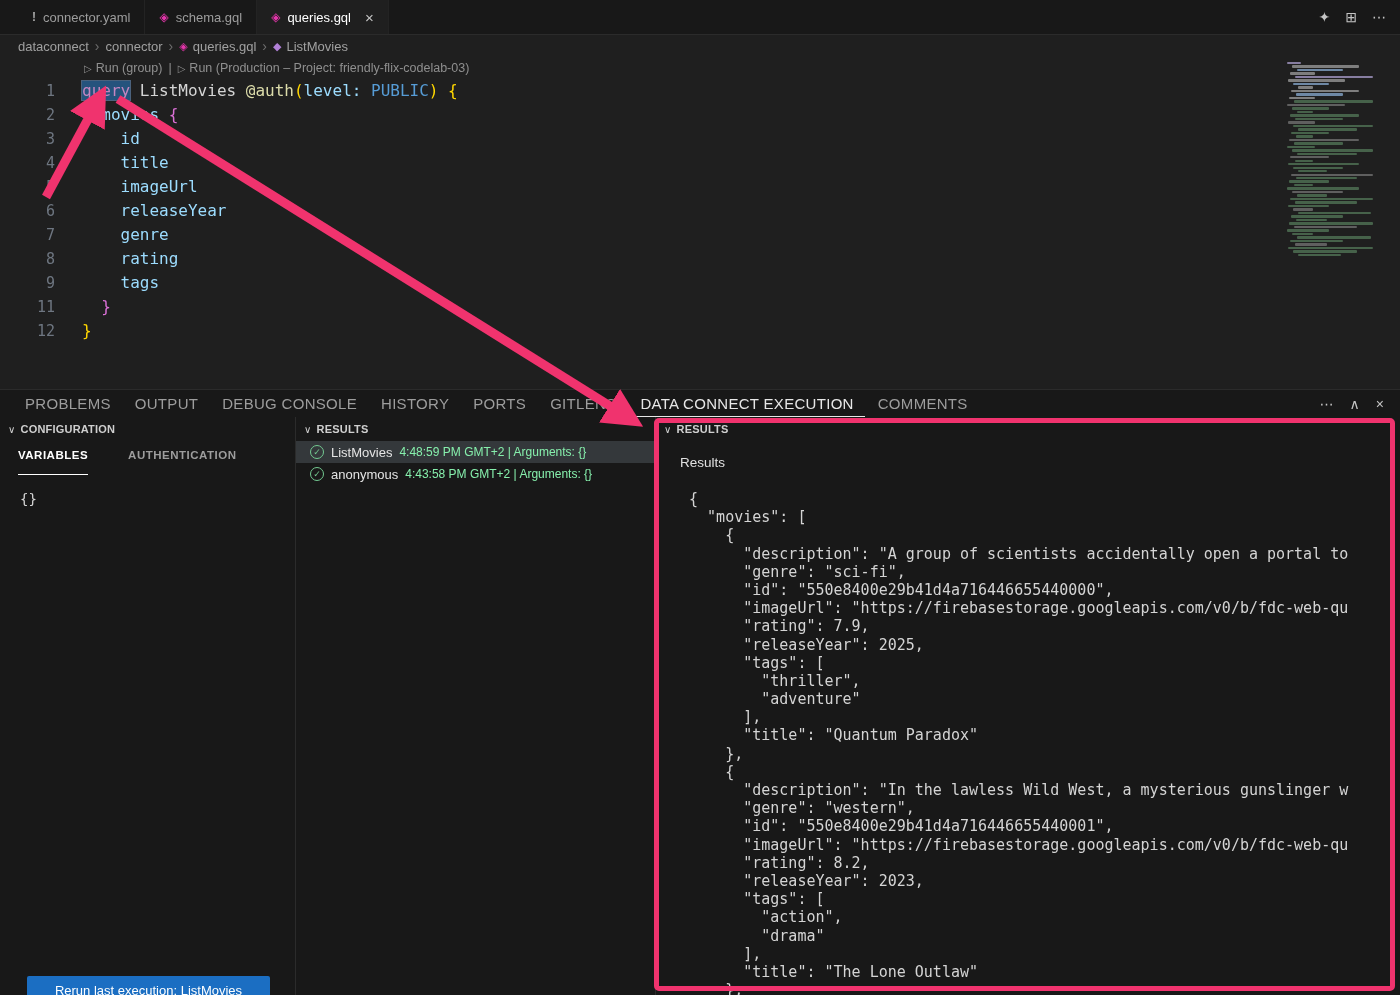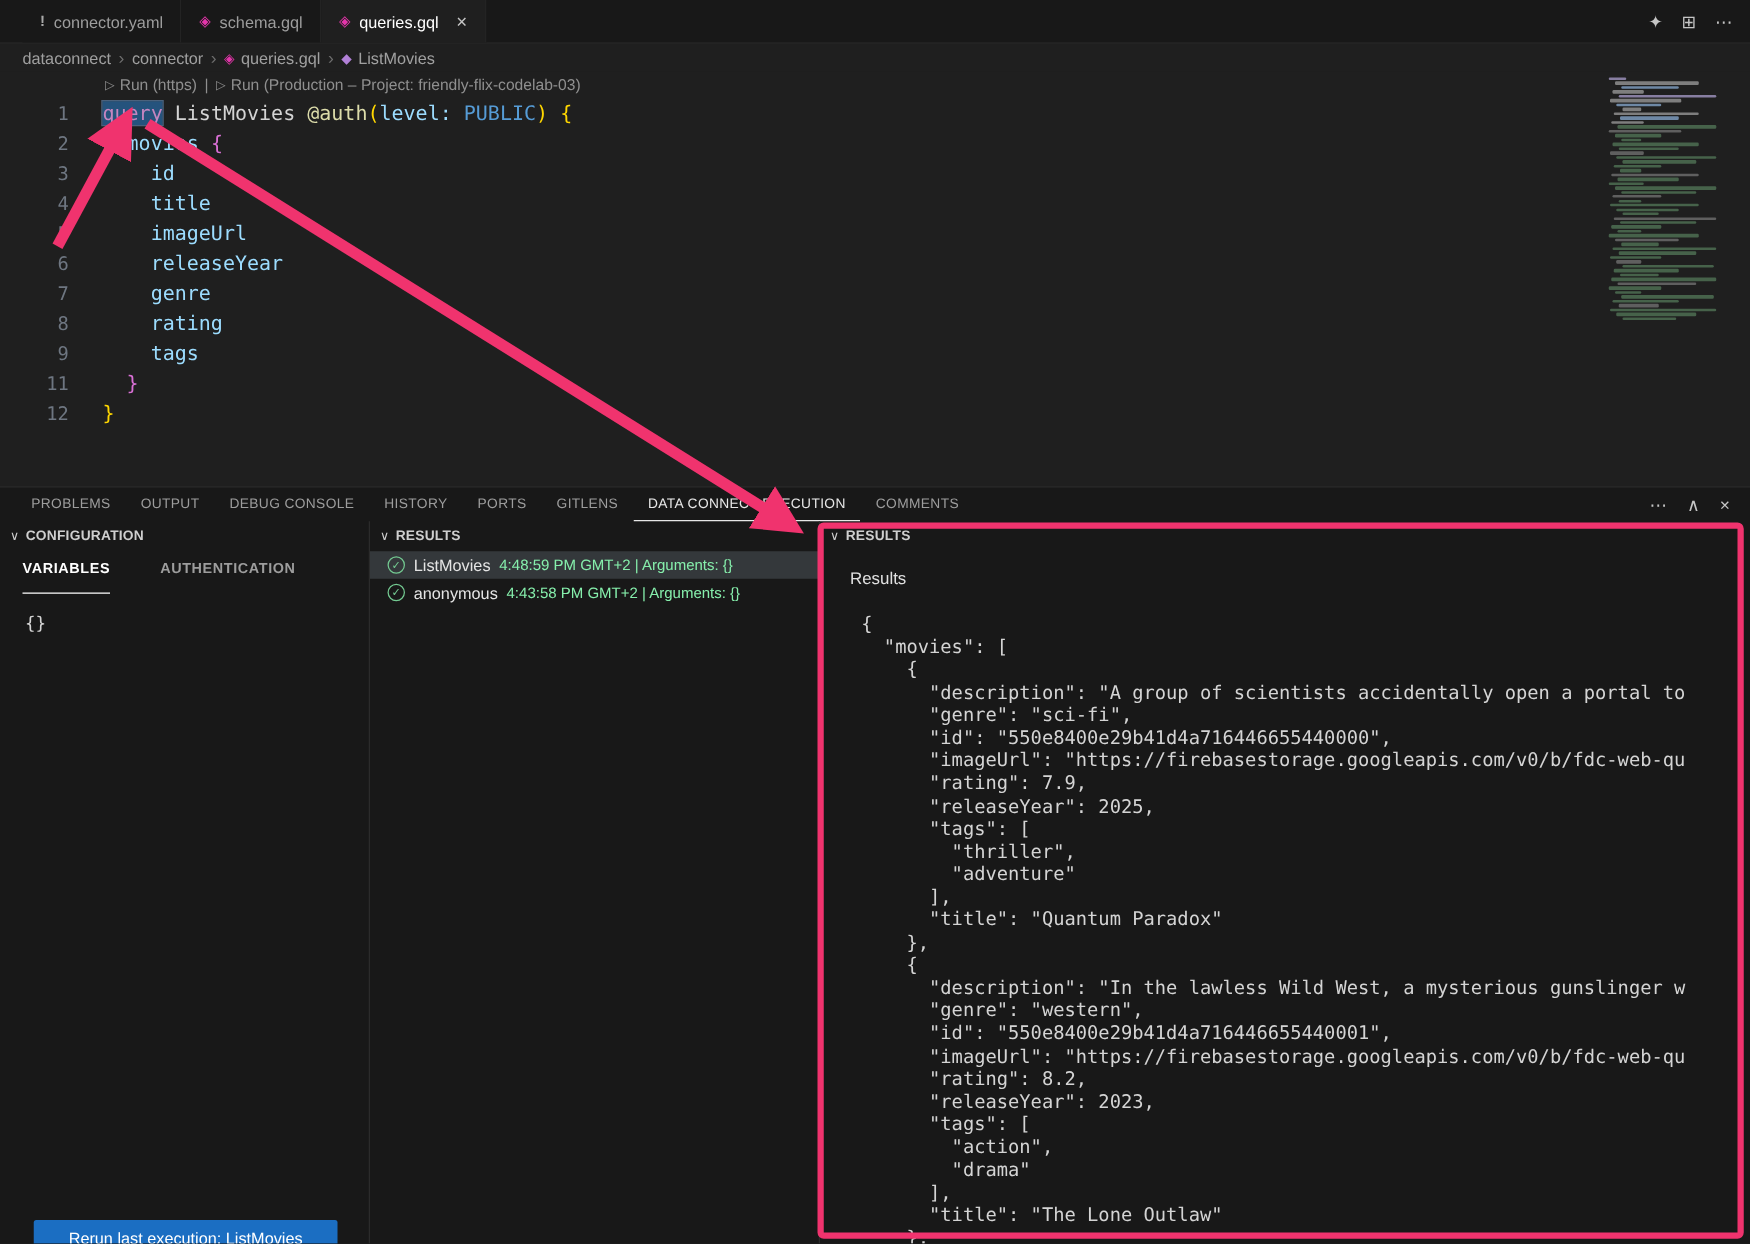--- a/index.html
+++ b/index.html
@@ -49,21 +49,21 @@
   .tk-b1{color:var(--b1)}
   .tk-b2{color:var(--b2)}
   .hl-word{background:#25537d;outline:1px solid rgba(120,165,220,.5)}
   .minimap{position:absolute;top:3px;right:0;width:116px;height:250px;padding-top:2px;overflow:hidden}
   .mmb{height:2.4px;margin-bottom:1.1px;border-radius:1px;opacity:.85}
 
   
   .panel{position:absolute;top:389px;left:0;right:0;bottom:0;background:#181818;border-top:1px solid #2b2b2b}
   .panel-tabbar-row{display:flex;height:27px;align-items:stretch}
   .panel-tabbar{display:flex;padding-left:14px;gap:2px}
-  .ptab{display:flex;align-items:center;padding:0 11px;font-size:11px;letter-spacing:.3px;
+  .ptab{display:flex;align-items:center;padding:0 11px;font-size:15px;letter-spacing:.3px;
         color:#9d9d9d;cursor:pointer;border-bottom:1px solid transparent;white-space:nowrap}
   .ptab.active{color:#e7e7e7;border-bottom-color:#e7e7e7}
   .panel-actions{margin-left:auto;display:flex;gap:16px;align-items:center;padding-right:16px;color:#c5c5c5}
   .panel-body{position:absolute;top:27px;left:0;right:0;bottom:0}
   .col{position:absolute;top:0;bottom:0;overflow:hidden}
   .col-config{left:0;width:295px}
   .col-history{left:295px;width:360px;border-left:1px solid #2b2b2b}
   .col-results{left:655px;width:745px;border-left:1px solid #2b2b2b}
   .sec-head{height:24px;display:flex;align-items:center;gap:5px;padding-left:8px;
             font-size:11px;font-weight:700;color:#cfcfcf;letter-spacing:.2px;cursor:pointer}
@@ -142,21 +142,21 @@
       <span class="crumb">
         <span class="crumb-icon ic-symbol">◆</span>
         <span class="crumb-label">ListMovies</span>
       </span>
     </nav>
 
   <div class="editor">
     <div class="codelens">
       <span class="cl-link">
         <span class="cl-play">▷</span>
-        <span>Run (https)</span>
+        <span>Run (group)</span>
       </span>
       <span class="cl-sep">|</span>
       <span class="cl-link">
         <span class="cl-play">▷</span>
         <span>Run (Production – Project: friendly-flix-codelab-03)</span>
       </span>
     </div>
     <div class="code-area">
         <div class="code-line">
           <span class="ln">1</span>

